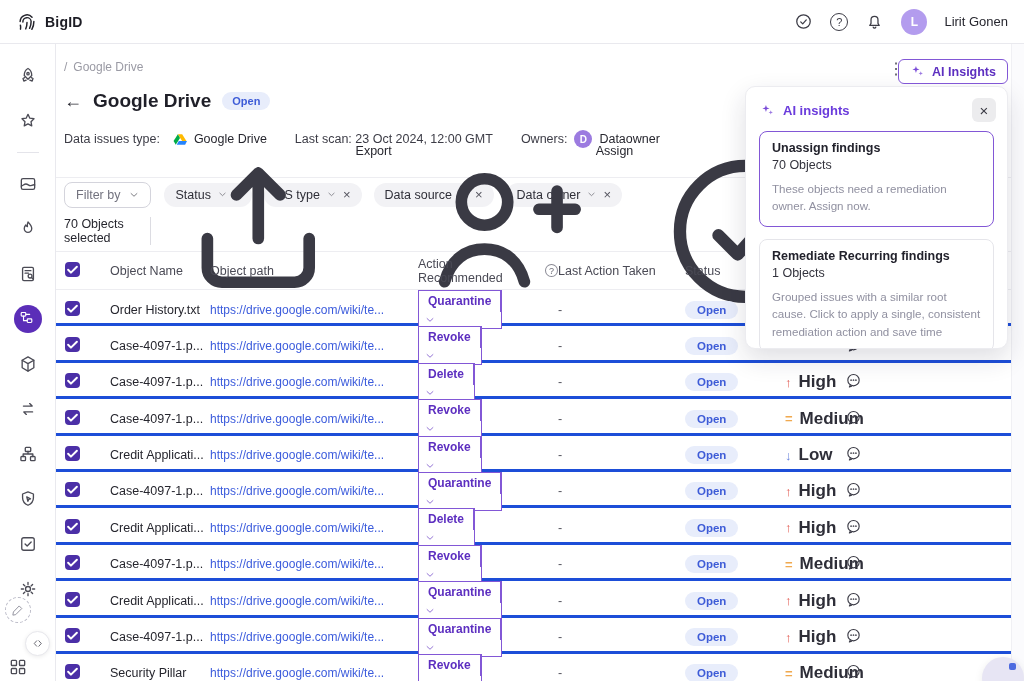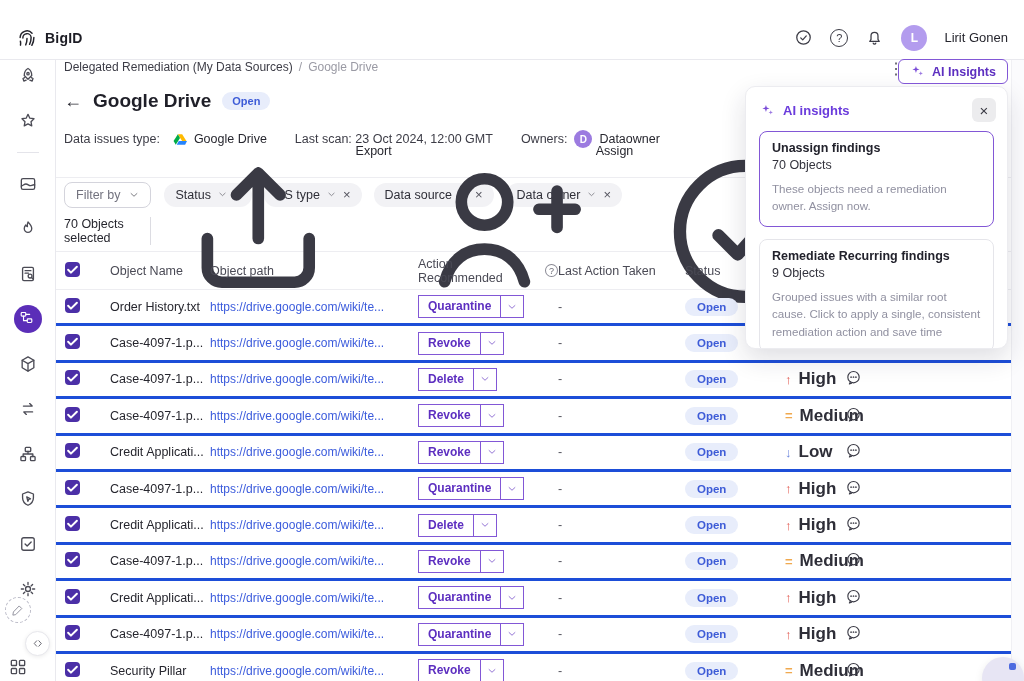--- a/index.html
+++ b/index.html
@@ -1,21 +1,21 @@
 <!DOCTYPE html>
 <html><head>
 <meta charset="utf-8">
 <style>
   * { margin:0; padding:0; box-sizing:border-box; }
   html,body { width:1024px; height:681px; overflow:hidden; background:#fff;
     font-family:"Liberation Sans", sans-serif; color:#2e2e38; }
   .app { position:relative; width:1024px; height:681px; }
 
   
-  .topbar { position:absolute; top:16px; left:0; right:0; height:44px; background:#fff;
+  .topbar { position:absolute; top:0; left:0; right:0; height:44px; background:#fff;
     border-bottom:1px solid #e9e9ee; display:flex; align-items:center; justify-content:space-between;
     padding:0 16px 0 16px; z-index:30; }
   .brand { display:flex; align-items:center; gap:7px; }
   .logo { width:22px; height:22px; color:#23232b; display:inline-flex; }
   .brand-name { font-size:14px; font-weight:bold; color:#1c1c24; letter-spacing:.2px; }
   .topbar-right { display:flex; align-items:center; gap:17px; }
   .tb-ic { width:19px; height:19px; color:#3c3c46; display:inline-flex; cursor:pointer; }
   .qmark { border:1.4px solid #3c3c46; border-radius:50%; width:18px; height:18px;
     display:inline-flex; align-items:center; justify-content:center; font-size:11px; color:#3c3c46; }
   .qmark::before { content:"?"; }
@@ -90,21 +90,21 @@
   .qcircle { border:1.2px solid #8a8a95; border-radius:50%; width:13px; height:13px;
     display:inline-flex; align-items:center; justify-content:center; font-size:9px; color:#6a6a75; }
   .qcircle::before { content:"?"; }
   .trow { height:36.4px; border-bottom:3px solid #1d4ed8; font-size:12.5px; }
   .cb { background:#4b2fa7; border-radius:4px; width:15px; height:15px; display:inline-flex;
     align-items:center; justify-content:center; color:#fff; cursor:pointer; margin-left:1px; }
   .cb svg { width:10px; height:10px; stroke-width:3.2 !important; }
   .c-name { color:#26262e; white-space:nowrap; overflow:hidden; }
   .link { color:#3b5bdc; text-decoration:none; font-size:12px; white-space:nowrap; cursor:pointer; }
   .split-btn { display:inline-flex; border:1px solid #8257d6; border-radius:0; color:#5d2fc0;
-    font-size:12px; font-weight:bold; background:#fff; cursor:pointer; overflow:hidden; }
+    font-size:12px; font-weight:bold; background:#fff; cursor:pointer; overflow:hidden;flex-direction:column; }
   .split-btn .lbl { padding:3px 9px 4px; border-right:1px solid #8257d6; }
   .split-btn .chev { padding:3px 6px; display:flex; align-items:center; }
   .split-btn .chev svg { width:10px; height:10px; }
   .c-last { color:#55555f; }
   .sev { display:flex; align-items:center; gap:7px; }
   .sev-g { font-size:13px; font-weight:bold; }
   .sev-t { color:#2e2e38; font-weight:bold; font-size:17px; }
   .comment { width:17px; height:17px; color:#3a3a45; display:inline-flex; cursor:pointer; }
 
   
@@ -297,21 +297,20 @@
             <rect x="13.8" y="4" width="6.2" height="6.2" rx="1"></rect>
             <rect x="4" y="13.8" width="6.2" height="6.2" rx="1"></rect>
             <rect x="13.8" y="13.8" width="6.2" height="6.2" rx="1"></rect>
           </svg>
         </span></div>
   </nav>
 
   <main class="main">
 
     <div class="breadcrumb">
-      <span class="bc-parent">Delegated Remediation (My Data Sources)</span>
       <span class="bc-sep">/</span>
       <span class="bc-current">Google Drive</span>
     </div>
 
     <span class="kebab">⋮</span>
     <button class="ai-btn">
       <span class="sparkle">
           <svg viewBox="0 0 24 24" style="width:100%;height:100%;fill:currentColor;">
             <path d="M9.5 3l1.4 4.3L15.2 8.7l-4.3 1.4L9.5 14.4 8.1 10.1 3.8 8.7l4.3-1.4z"></path>
             <path d="M17.2 11.5l.9 2.6 2.6.9-2.6.9-.9 2.6-.9-2.6-2.6-.9 2.6-.9z" opacity=".75"></path>
@@ -826,21 +825,21 @@
         <span class="ai-close">×</span>
       </div>
       <div class="ai-cards">
           <div class="ai-card hl">
             <div class="ai-card-title">Unassign findings</div>
             <div class="ai-card-count">70 Objects</div>
             <div class="ai-card-desc">These objects need a remediation owner. Assign now.</div>
           </div>
           <div class="ai-card">
             <div class="ai-card-title">Remediate Recurring findings</div>
-            <div class="ai-card-count">9 Objects</div>
+            <div class="ai-card-count">1 Objects</div>
             <div class="ai-card-desc">Grouped issues with a similar root cause. Click to apply a single, consistent remediation action and save time</div>
           </div>
         </div>
     </aside>
 
   </main>
 
   <div class="right-rail"></div>
   <div class="floating-blob"></div>
 </div>

